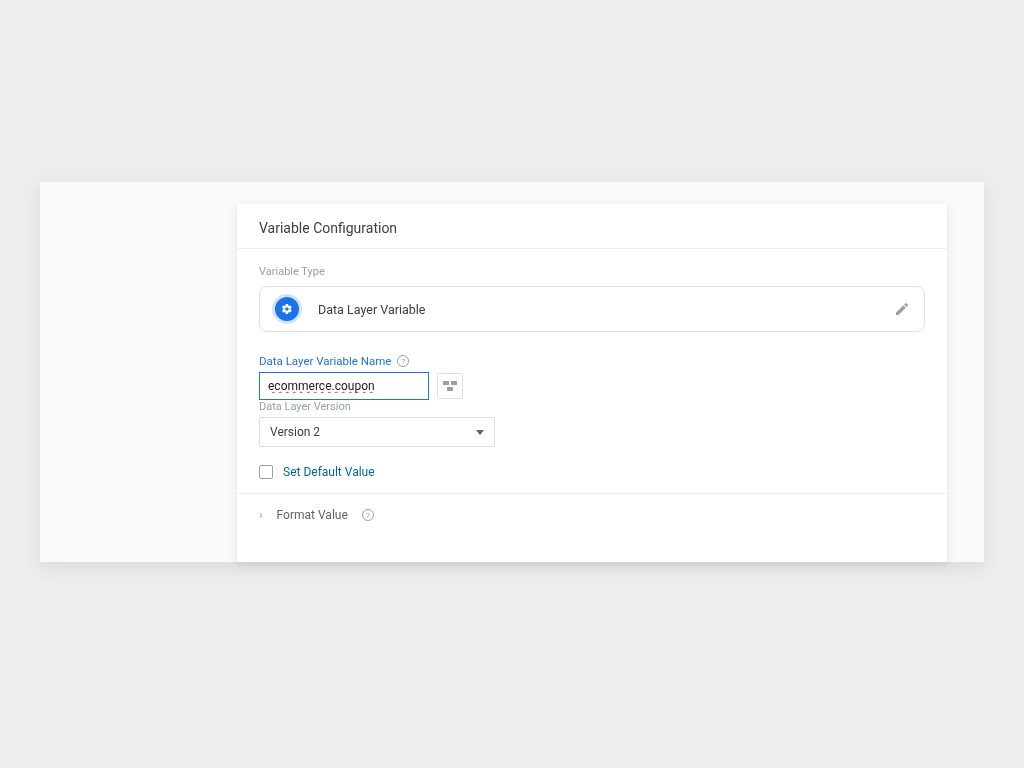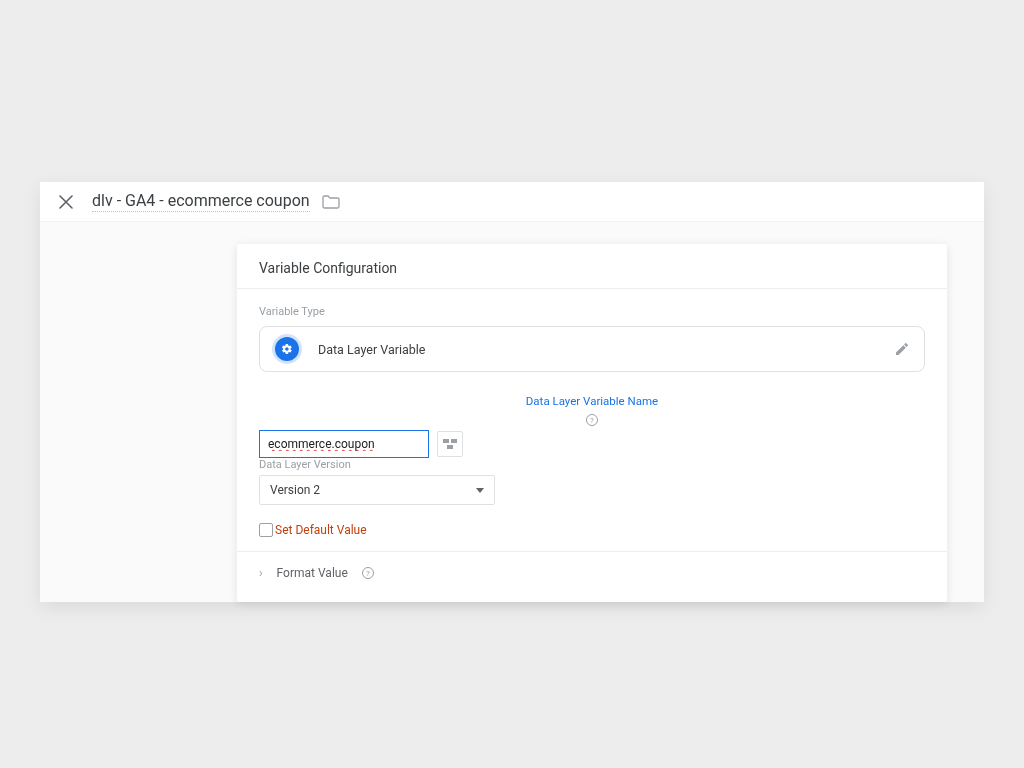--- a/index.html
+++ b/index.html
@@ -119,21 +119,20 @@
       color: #9aa0a6;
       display:flex;
     }
     .field-label {
       font-size: 11.5px;
       color: #1a73e8;
       display:flex;
       align-items:center;
       gap:6px;
       margin-bottom:4px;
-      flex-direction:column;
     }
     .help-circle {
       width:12px;height:12px;border:1px solid #9aa0a6;border-radius:50%;
       display:inline-flex;align-items:center;justify-content:center;
       font-size:8px;color:#9aa0a6;
     }
     .input-row {
       display:flex;
       align-items:center;
       gap:8px;
@@ -174,22 +173,22 @@
       padding:0 10px;
       font-size:12px;
       color:#3c4043;
       cursor:pointer;
       margin-bottom:18px;
     }
     .caret {
       width:0;height:0;border-left:4px solid transparent;border-right:4px solid transparent;border-top:5px solid #5f6368;
     }
     .checkbox-row {
-      display:flex;align-items:center;gap:2px;
-      font-size:12px;color:#c2410c;
+      display:flex;align-items:center;gap:10px;
+      font-size:12px;color:#0369a1;
       margin-bottom:12px;
       cursor:pointer;
     }
     .checkbox-box {
       width:14px;height:14px;border:1.5px solid #9aa0a6;border-radius:2px;
     }
     .collapse-row {
       border-top:1px solid #eee;
       padding:14px 22px;
       display:flex;align-items:center;gap:14px;
@@ -198,33 +197,20 @@
     }
     .chev {
       color:#9aa0a6;font-size:12px;
     }
   </style>
 </head>
 <body>
 
 <div class="outer-shell">
 
-  <div class="header-bar">
-    <div class="close-x">
-      <svg width="14" height="14" viewBox="0 0 14 14">
-          <path d="M1 1 L13 13 M13 1 L1 13" stroke="#5f6368" stroke-width="1.6" stroke-linecap="round"></path>
-        </svg>
-    </div>
-    <span class="title-text">dlv - GA4 - ecommerce coupon</span>
-    <span class="folder-icon">
-      <svg width="18" height="14" viewBox="0 0 18 14">
-          <path d="M1 2.5 C1 1.7 1.7 1 2.5 1 H6 L8 3 H15.5 C16.3 3 17 3.7 17 4.5 V11.5 C17 12.3 16.3 13 15.5 13 H2.5 C1.7 13 1 12.3 1 11.5 Z" fill="none" stroke="#9aa0a6" stroke-width="1.3"></path>
-        </svg>
-    </span>
-  </div>
 
   <div class="canvas-area">
     <div class="card">
       <div class="card-title">Variable Configuration</div>
       <div class="card-divider"></div>
       <div class="card-body">
 
         <div class="section-label">Variable Type</div>
         <div class="type-row">
           <span class="type-badge">

